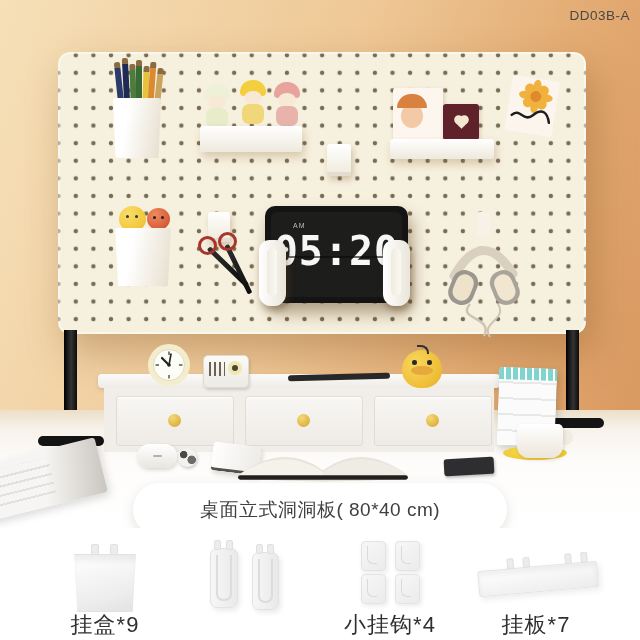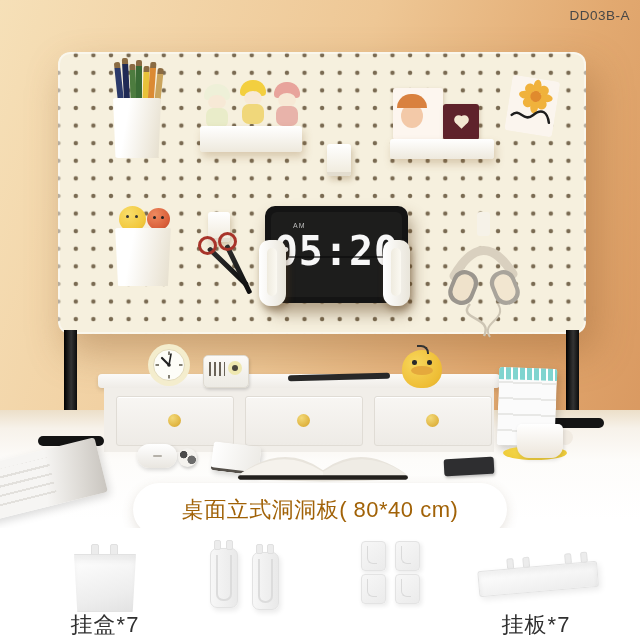--- a/index.html
+++ b/index.html
@@ -112,21 +112,21 @@
          box-shadow:2px 3px 5px rgba(0,0,0,.15);}
   .magazine{left:-25px;top:452px;width:128px;height:56px;transform:rotate(-14deg);border-radius:3px;
          background:linear-gradient(100deg,#f6f5f3 55%,#dcd9d4 82%,#c9c5bf);
          box-shadow:2px 4px 8px rgba(0,0,0,.14);}
   .magazine i{position:absolute;left:8px;top:8px;width:55%;height:70%;display:block;opacity:.5;
          background:repeating-linear-gradient(180deg,transparent 0 7px,#cfccc6 7px 9px);}
 
   
   .pill{left:133px;top:483px;width:374px;height:53px;background:#ffffff;border-radius:27px;
         box-shadow:0 4px 12px rgba(120,100,70,.18);display:flex;align-items:center;justify-content:center;}
-  .pill span{font-size:22px;font-weight:500;color:#a16207;letter-spacing:.5px;white-space:nowrap;}
+  .pill span{font-size:19px;font-weight:500;color:#404040;letter-spacing:.5px;white-space:nowrap;}
 
   
   .peg{position:absolute;width:6px;height:11px;background:#ececec;border:1px solid #e0e0e0;border-radius:2px;}
   .acc-box{left:72px;top:544px;width:64px;height:66px;}
   .acc-box .body{position:absolute;left:0;top:10px;width:64px;height:56px;border:1px solid #e2e2e2;
         border-radius:3px 3px 6px 6px;clip-path:polygon(3% 0,97% 0,92% 100%,8% 100%);
         background:linear-gradient(165deg,#ffffff,#ededed 70%,#e2e2e2);
         box-shadow:inset 0 5px 6px rgba(0,0,0,.07),2px 3px 6px rgba(0,0,0,.08);}
   .bighook{position:absolute;border:1px solid #e2e2e2;border-radius:7px;
         background:linear-gradient(90deg,#f7f7f7,#e9e9e9);box-shadow:2px 3px 5px rgba(0,0,0,.08);}
@@ -371,16 +371,17 @@
     </div>
 
   <div class="abs acc-tray">
     <span class="peg" style="left:30px;top:2px;width:5px;height:9px;"></span>
     <span class="peg" style="left:46px;top:2px;width:5px;height:9px;"></span>
     <span class="peg" style="left:88px;top:2px;width:5px;height:9px;"></span>
     <span class="peg" style="left:104px;top:2px;width:5px;height:9px;"></span>
     <div class="front"></div>
   </div>
 
-  <div class="abs acc-label" style="left:58px;width:94px;">挂盒*7</div>
+  <div class="abs acc-label" style="left:58px;width:94px;">挂盒*9</div>
+  <div class="abs acc-label" style="left:334px;width:112px;">小挂钩*4</div>
   <div class="abs acc-label" style="left:486px;width:100px;">挂板*7</div>
 
 </div>
 
 </body></html>

